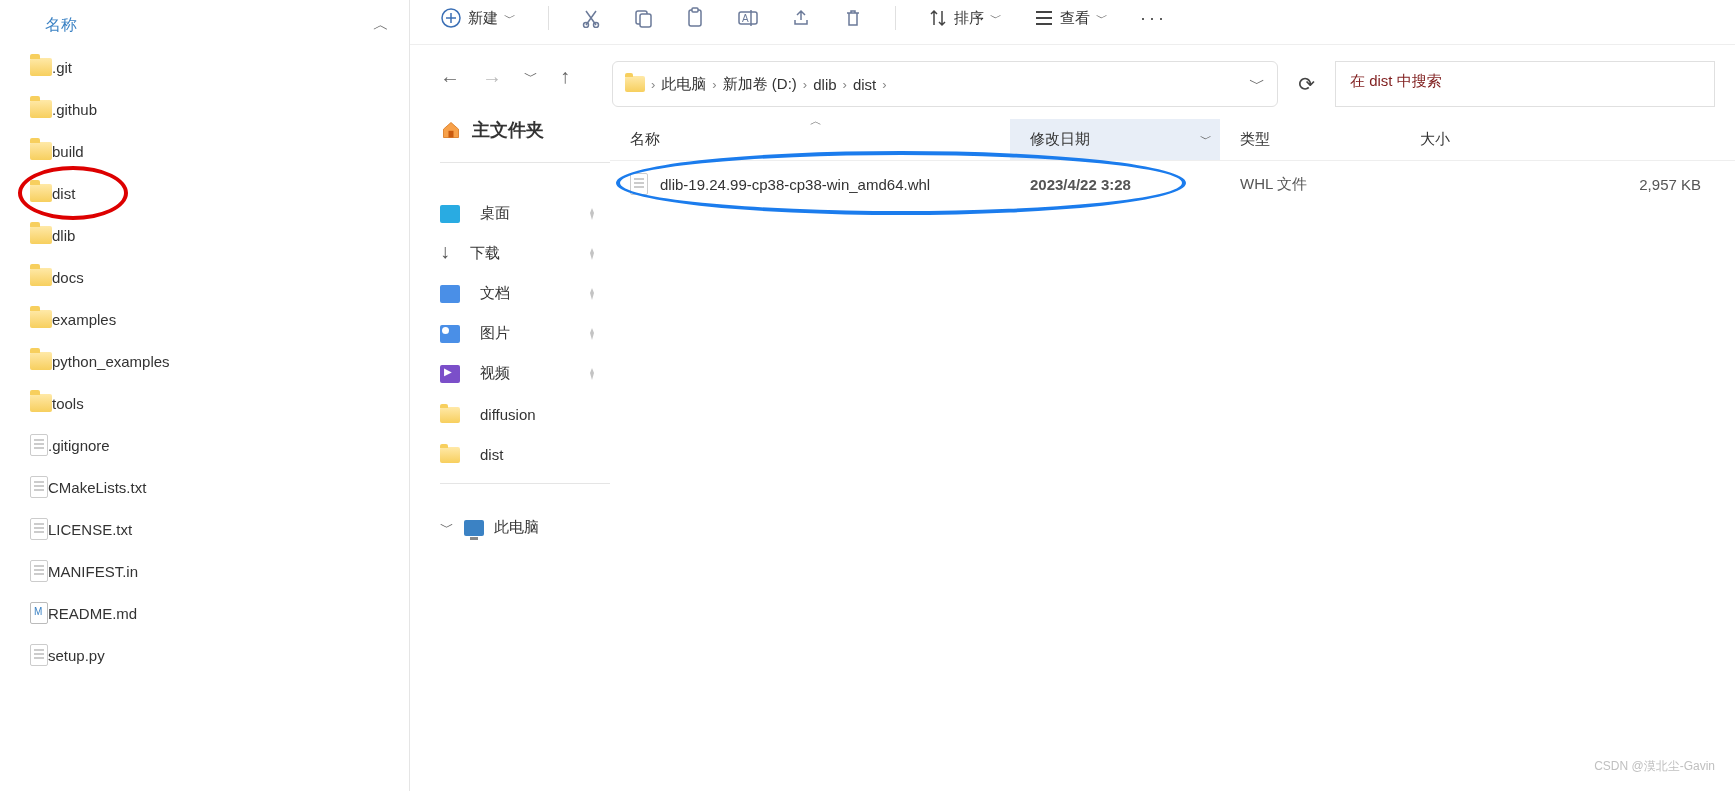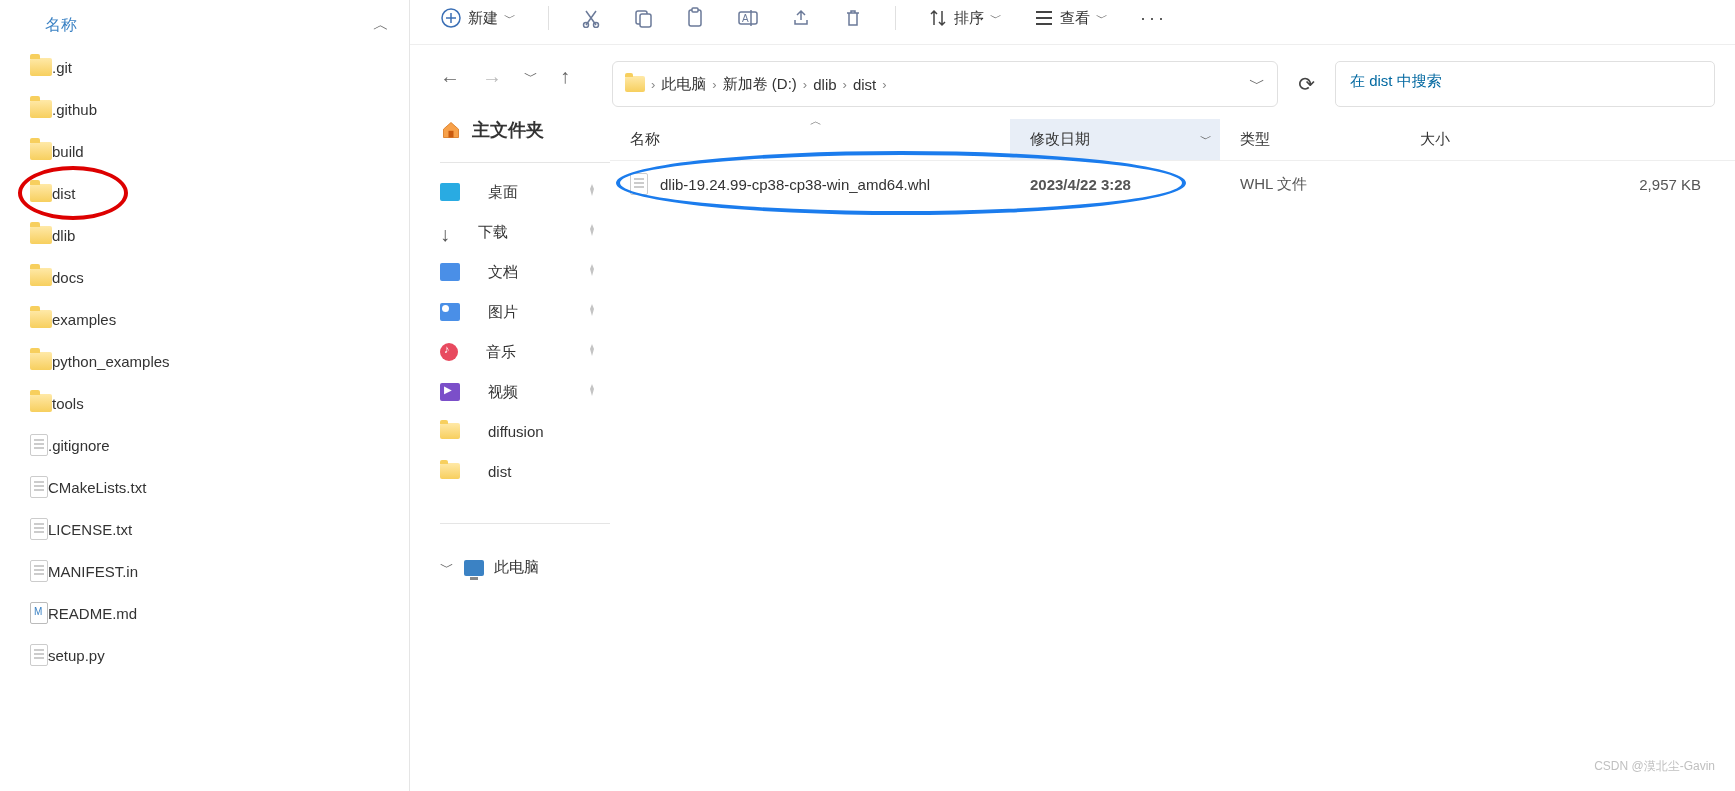--- a/index.html
+++ b/index.html
@@ -23,21 +23,21 @@
 .tb-btn svg, .tb-ico svg { display:block; }
 .tb-sep { width: 1px; height: 24px; background: #e0e0e0; }
 .tb-ico { cursor: pointer; color: #6b7a99; }
 .content-area { display: flex; flex: 1; }
 .nav-col { width: 200px; display: flex; flex-direction: column; gap: 6px; padding: 20px 6px 10px 30px; }
 .nav-btns { display: flex; align-items: center; gap: 22px; color: #666; }
 .nav-btns span { cursor: pointer; font-size: 20px; }
 .main-home { display:flex; align-items:center; gap:10px; font-size:18px; margin-top: 24px; font-weight:600; color:#333; }
 .home-icon { width: 22px; height: 20px; }
 .divider { height:1px; background:#e5e5e5; margin: 14px 0; width: 170px; }
-.pin-item { display:flex; align-items:flex-start; gap:28px; height:40px; cursor:pointer; }
+.pin-item { display:flex; align-items:flex-end; gap:20px; height:40px; cursor:pointer; }
 .pin-item .pin { margin-left:auto; margin-right:6px; color:#888; font-size:14px; }
 .icon-sq { width:20px; height:18px; display:inline-block; }
 .desk-ico { background:#29abe2; border-radius:2px; }
 .dl-ico { color:#555; font-size:20px; }
 .doc-ico { background:#4a8fe7; border-radius:2px; }
 .pic-ico { background:#4a8fe7; border-radius:2px; position:relative; }
 .pic-ico::after{ content:""; position:absolute; width:7px; height:7px; background:#fff; border-radius:50%; top:2px; left:2px;}
 .music-ico { width:18px; height:18px; border-radius:50%; background:#e84a5f; position:relative; }
 .music-ico::after{content:"♪"; color:#fff; font-size:11px; position:absolute; left:4px; top:0;}
 .video-ico { background:#7b4fc9; border-radius:2px; position:relative; }
@@ -48,21 +48,21 @@
 .pc-section .chev2 { color:#666; font-size:14px; }
 .monitor-ico { width:20px; height:16px; background:#3b82c4; border-radius:2px; display:inline-block; position:relative;}
 .monitor-ico::after{content:""; position:absolute; bottom:-4px; left:6px; width:8px; height:3px; background:#888;}
 .main-col { flex:1; display:flex; flex-direction:column; }
 .address-row { display:flex; align-items:center; gap:16px; padding: 16px 20px 12px 2px; }
 .breadcrumb-box { flex:1; display:flex; align-items:center; gap:6px; border:1px solid #e0e0e0; border-radius:6px; padding: 8px 12px; height:46px; }
 .breadcrumb-box .bc-item { cursor:pointer; }
 .breadcrumb-box .bc-sep { color:#888; font-size:13px; }
 .bc-chev { margin-left:auto; color:#666; cursor:pointer; font-size:16px; }
 .refresh-btn { cursor:pointer; color:#444; font-size:20px; padding:0 4px;}
-.search-box { width: 380px; border:1px solid #e0e0e0; border-radius:5px; padding: 10px 14px; height:46px; color:#0369a1; cursor:text; }
+.search-box { width: 380px; border:1px solid #e0e0e0; border-radius:0; padding: 10px 14px; height:46px; color:#7f1d1d; cursor:text; }
 .file-header { display:flex; align-items:center; border-bottom:1px solid #eee; height:42px; font-size:15px; color:#333; position:relative; }
 .fh-col { padding-left: 20px; display:flex; align-items:center; height:100%; cursor:pointer; }
 .fh-name { width: 400px; }
 .fh-date { width: 210px; background:#e8eef7; padding-right:8px; justify-content:space-between; }
 .fh-date .sort-chev { font-size:12px; color:#555; }
 .fh-type { width: 180px; }
 .fh-size { flex:1; }
 .fh-sort-up { position:absolute; left: 200px; top: -6px; font-size:12px; color:#666; }
 .file-row { display:flex; align-items:center; height:46px; position:relative; }
 .fr-name { width: 400px; display:flex; align-items:center; gap:12px; padding-left:20px; }
@@ -249,27 +249,20 @@
           <div class="pin-item">
             <span class="doc-ico icon-sq"></span>
             <span>文档</span>
             <span class="pin" style="filter: grayscale(1) opacity(0.5);"><svg width="12" height="12">
                 <path d="M6 0 L8 5 L6 12 L4 5 Z" fill="#888"></path>
               </svg></span>
           </div>
           <div class="pin-item">
             <span class="pic-ico icon-sq"></span>
             <span>图片</span>
-            <span class="pin" style="filter: grayscale(1) opacity(0.5);"><svg width="12" height="12">
-                <path d="M6 0 L8 5 L6 12 L4 5 Z" fill="#888"></path>
-              </svg></span>
-          </div>
-          <div class="pin-item">
-            <span class="music-ico"></span>
-            <span>音乐</span>
             <span class="pin" style="filter: grayscale(1) opacity(0.5);"><svg width="12" height="12">
                 <path d="M6 0 L8 5 L6 12 L4 5 Z" fill="#888"></path>
               </svg></span>
           </div>
           <div class="pin-item">
             <span class="video-ico icon-sq"></span>
             <span>视频</span>
             <span class="pin" style="filter: grayscale(1) opacity(0.5);"><svg width="12" height="12">
                 <path d="M6 0 L8 5 L6 12 L4 5 Z" fill="#888"></path>
               </svg></span>

